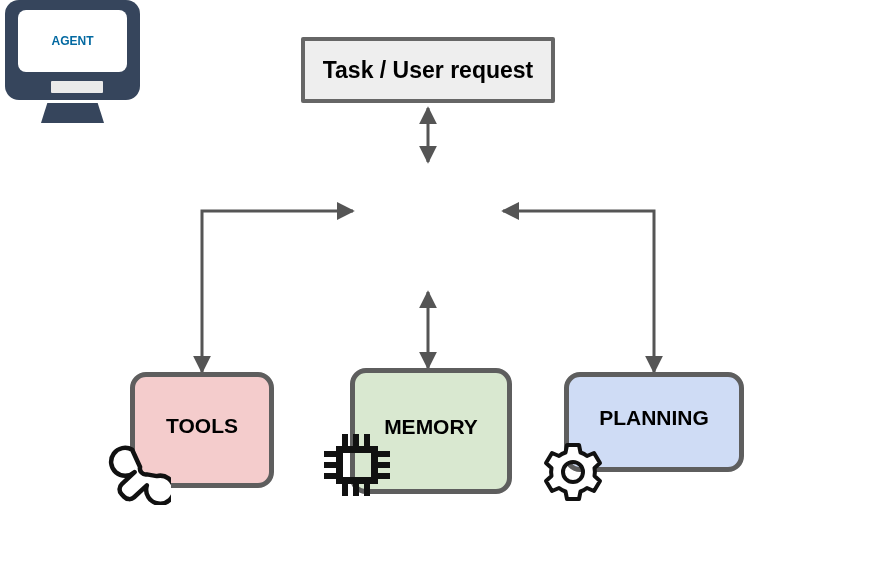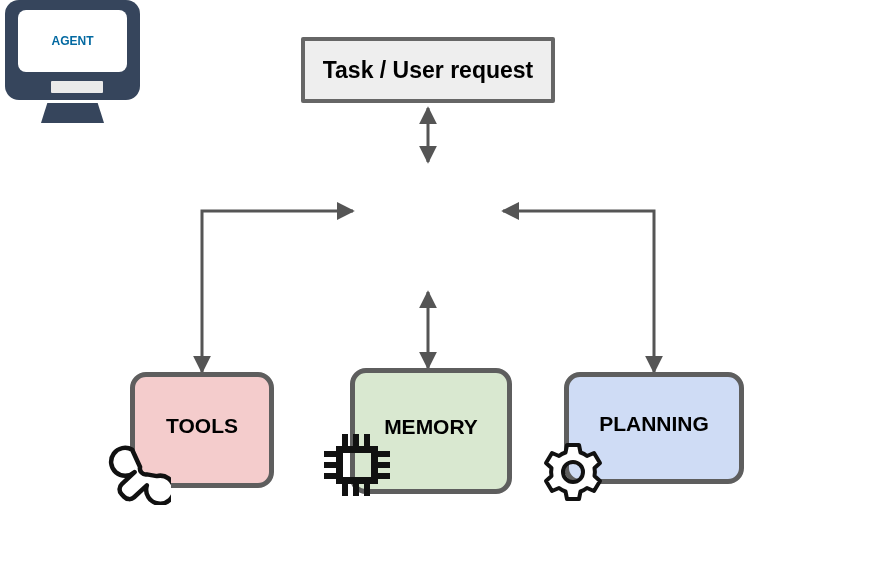--- a/index.html
+++ b/index.html
@@ -124,21 +124,21 @@
     left: 350px;
     top: 368px;
     width: 162px;
     height: 126px;
     background: #d9e8d0;
   }
   #planning-node {
     left: 564px;
     top: 372px;
     width: 180px;
-    height: 112px;
+    height: 100px;
     background: #cfdcf5;
   }
 
   
   .corner-icon {
     position: absolute;
     z-index: 5;
   }
   #tools-icon { left: 103px; top: 443px; width: 68px; height: 62px; }
   #memory-icon { left: 320px; top: 432px; width: 74px; height: 66px; }

